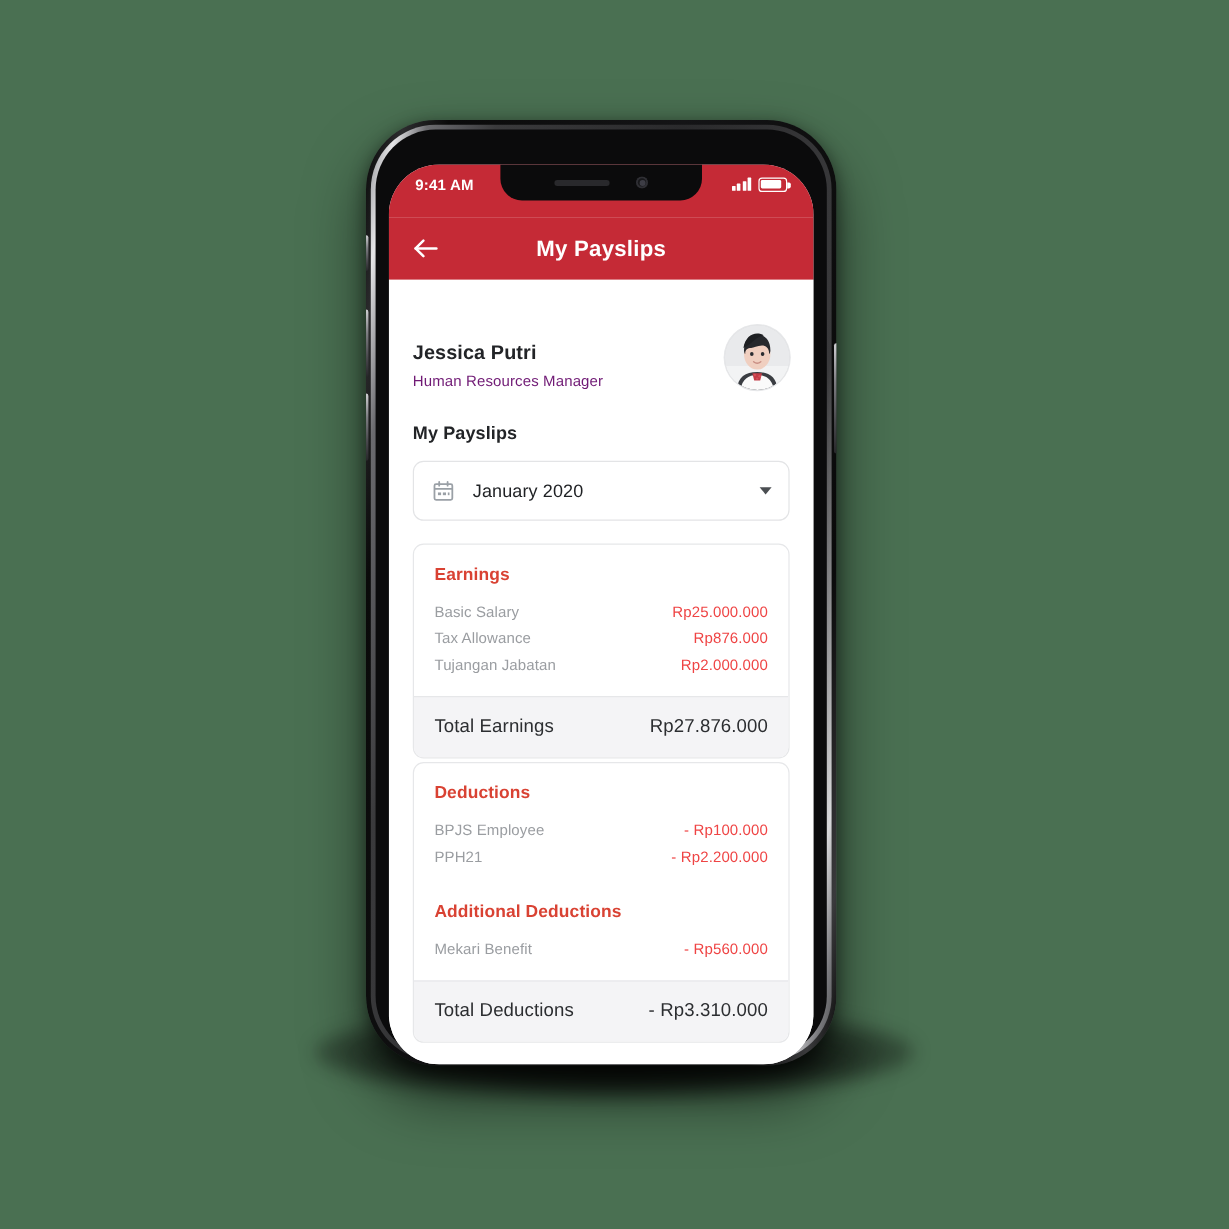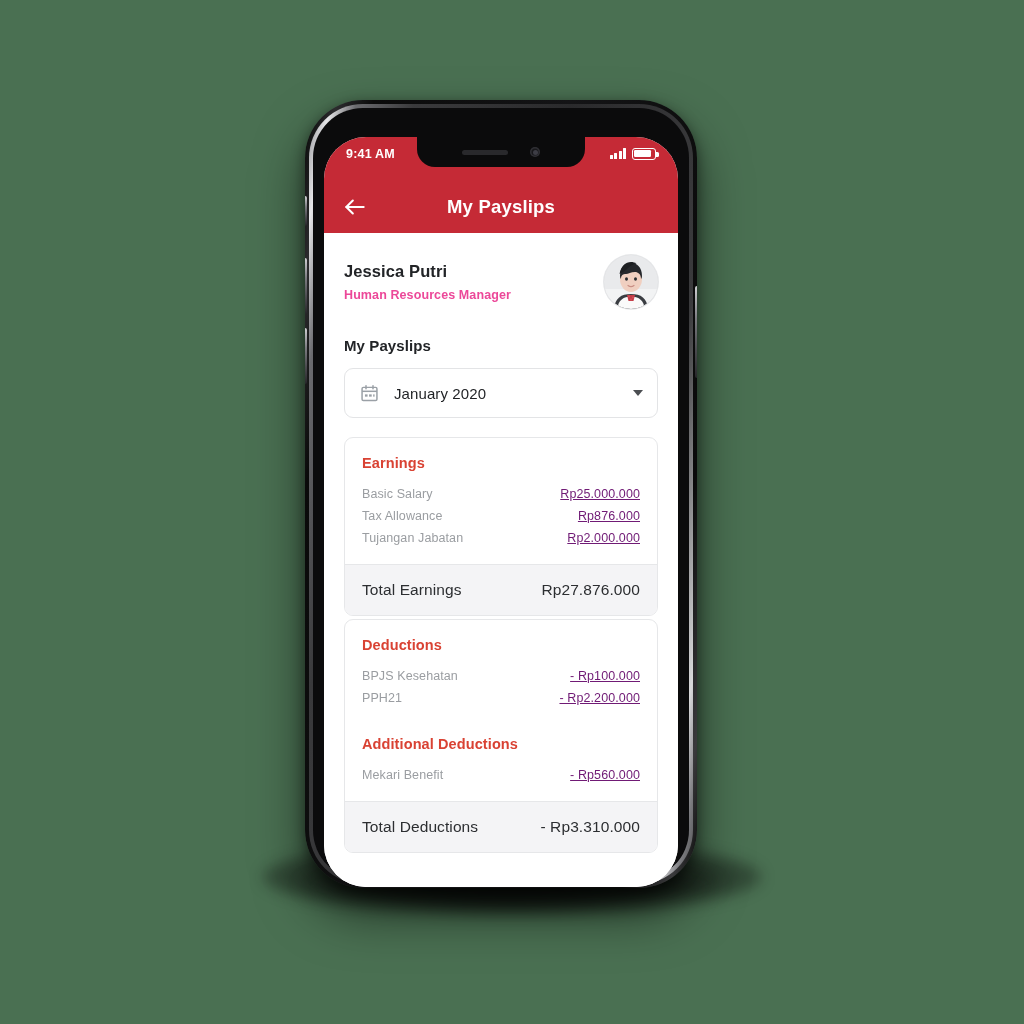--- a/index.html
+++ b/index.html
@@ -160,26 +160,26 @@
     font-size: 18.5px;
     font-weight: bold;
     letter-spacing: .2px;
     pointer-events: none;
   }
 
   .content { flex: 1; overflow: hidden; background: #fff; display:flex; flex-direction: column; }
 
   .profile {
     display: flex;
-    align-items: center;
+    align-items: flex-end;
     justify-content: space-between;
-    padding: 22px 20px 0 20px;
+    padding: 38px 20px 0 20px;
   }
   .p-name { font-size: 16.5px; color: #222427; font-weight: bold; letter-spacing:.1px; }
-  .p-role { font-size: 12.5px; color: #ec4899; margin-top: 7px; letter-spacing:.1px;font-weight:bold; }
+  .p-role { font-size: 12.5px; color: #701a75; margin-top: 7px; letter-spacing:.1px; }
 
   .avatar {
     width: 54px; height: 54px;
     border-radius: 50%;
     overflow: hidden;
     flex: 0 0 auto;
     background: #dfe0e2;
     position: relative;
     box-shadow: 0 0 0 1px #e6e7e9;
   }
@@ -230,21 +230,21 @@
   }
   .card-body { padding: 12px 17px 15px 17px; }
   .row {
     display: flex;
     justify-content: space-between;
     align-items: baseline;
     padding: 4px 0;
     font-size: 12.5px;
   }
   .row .lbl { color: #9a9da1; letter-spacing:.1px; }
-  .row .val { color: #701a75; letter-spacing:.1px;text-decoration:underline; }
+  .row .val { color: #ef4444; letter-spacing:.1px; }
   .sub-head {
     font-size: 14.5px;
     color: #d94233;
     font-weight: bold;
     padding: 12px 17px 0 17px;
     letter-spacing: .1px;
   }
   .total-row {
     background: #f4f4f6;
     border-top: 1px solid #e6e7e9;
@@ -373,21 +373,21 @@
           <div class="total-row">
             <span class="lbl">Total Earnings</span>
             <span class="val">Rp27.876.000</span>
           </div>
         </div>
 
         <div class="card">
           <div class="card-head">Deductions</div>
           <div class="card-body">
             <div class="row">
-              <span class="lbl">BPJS Kesehatan</span>
+              <span class="lbl">BPJS Employee</span>
               <span class="val">- Rp100.000</span>
             </div>
             <div class="row">
               <span class="lbl">PPH21</span>
               <span class="val">- Rp2.200.000</span>
             </div>
           </div>
           <div class="sub-head">Additional Deductions</div>
           <div class="card-body">
             <div class="row">

